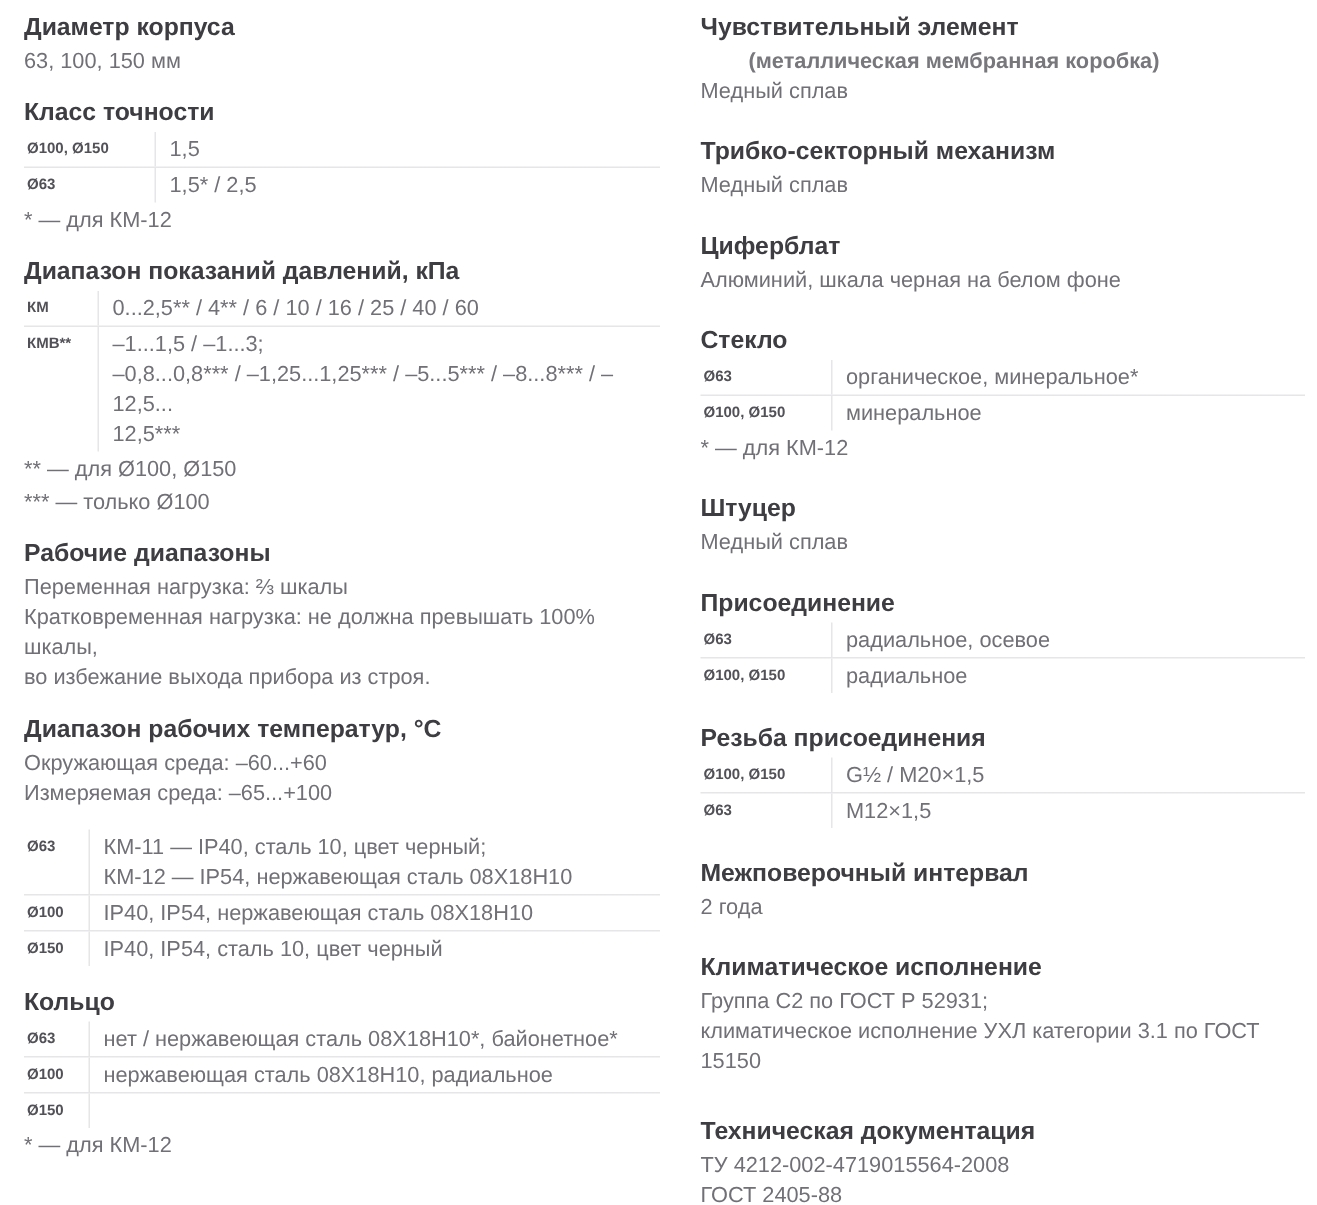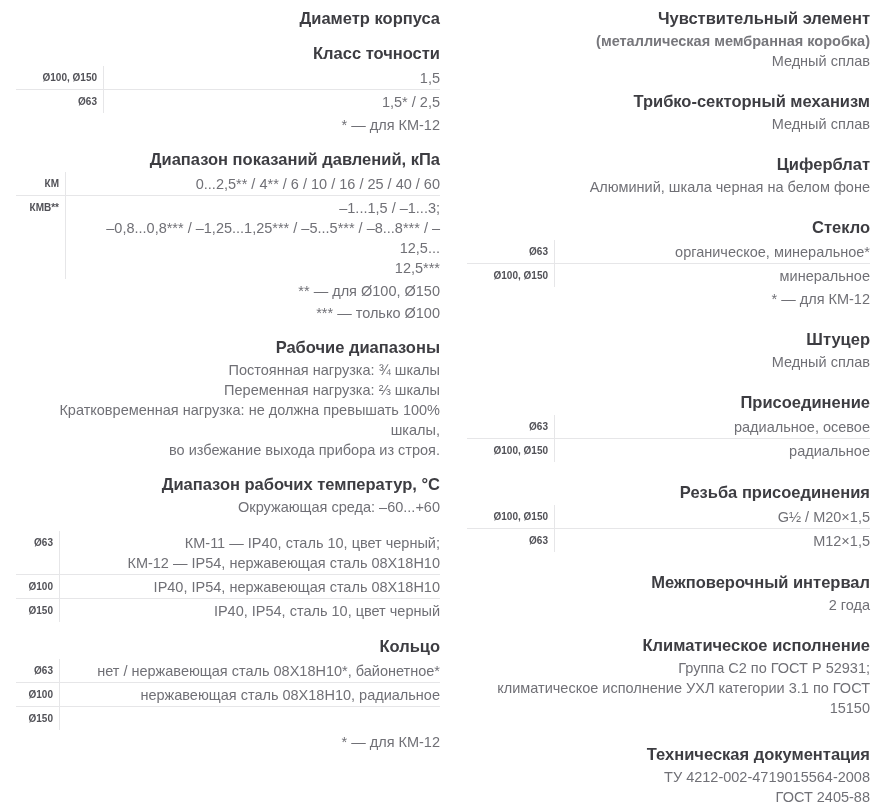--- a/index.html
+++ b/index.html
@@ -12,21 +12,21 @@
     overflow: hidden;
   }
   .wrap {
     display: flex;
     padding: 8px 8px 0 16px;
     gap: 27px;
   }
   .col-left  { width: 424px; flex: 0 0 424px; }
   .col-right { width: 403px; flex: 0 0 403px; }
 
-  .spec { margin: 0; text-align: right; }
+  .spec { margin: 0; }
   .col-left  .spec { margin-bottom: 14px; }
   .col-right .spec { margin-bottom: 20px; }
   .spec.mt-extra { margin-top: 26px; }
 
   .title {
     margin: 0 0 2px 0;
     font-size: 16.5px;
     line-height: 21px;
     font-weight: 700;
     color: #3d3d42;
@@ -73,20 +73,21 @@
 </style>
 </head>
 <body>
 
 <div class="wrap">
 
   <div class="col-left">
 
     <section class="spec">
       <h3 class="title">Диаметр корпуса</h3>
+      <div class="line">63, 100, 150 мм</div>
     </section>
 
     <section class="spec">
       <h3 class="title">Класс точности</h3>
       <div class="tbl kw88">
         <div class="trow">
           <div class="tkey">Ø100, Ø150</div>
           <div class="tval">1,5</div>
         </div>
         <div class="trow">
@@ -110,29 +111,29 @@
 –0,8...0,8*** / –1,25...1,25*** / –5...5*** / –8...8*** / –12,5...
 12,5***</div>
         </div>
       </div>
       <div class="fnote">** — для Ø100, Ø150</div>
       <div class="fnote">*** — только Ø100</div>
     </section>
 
     <section class="spec">
       <h3 class="title">Рабочие диапазоны</h3>
-      <div class="line">Постоянная нагрузка: ¾ шкалы</div>
       <div class="line">Переменная нагрузка: ⅔ шкалы</div>
       <div class="line">Кратковременная нагрузка: не должна превышать 100% шкалы,
 во избежание выхода прибора из строя.</div>
     </section>
 
     <section class="spec">
       <h3 class="title">Диапазон рабочих температур, °С</h3>
       <div class="line">Окружающая среда: –60...+60</div>
+      <div class="line">Измеряемая среда: –65...+100</div>
     </section>
 
     <section class="spec">
       <div class="tbl kw44">
         <div class="trow">
           <div class="tkey">Ø63</div>
           <div class="tval">КМ-11 — IP40, сталь 10, цвет черный;
 КМ-12 — IP54, нержавеющая сталь 08Х18Н10</div>
         </div>
         <div class="trow">

